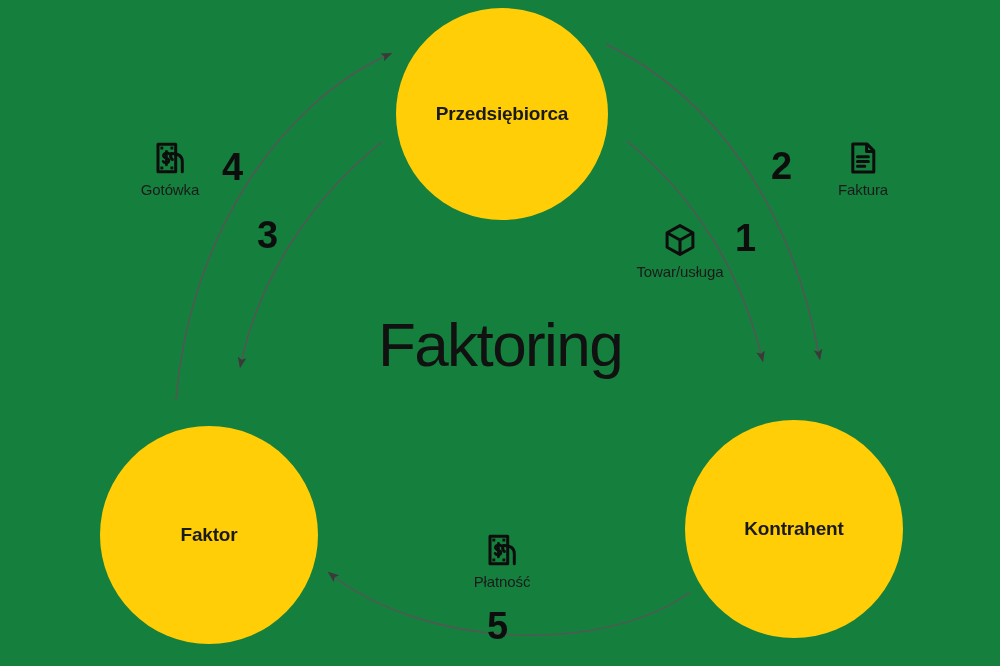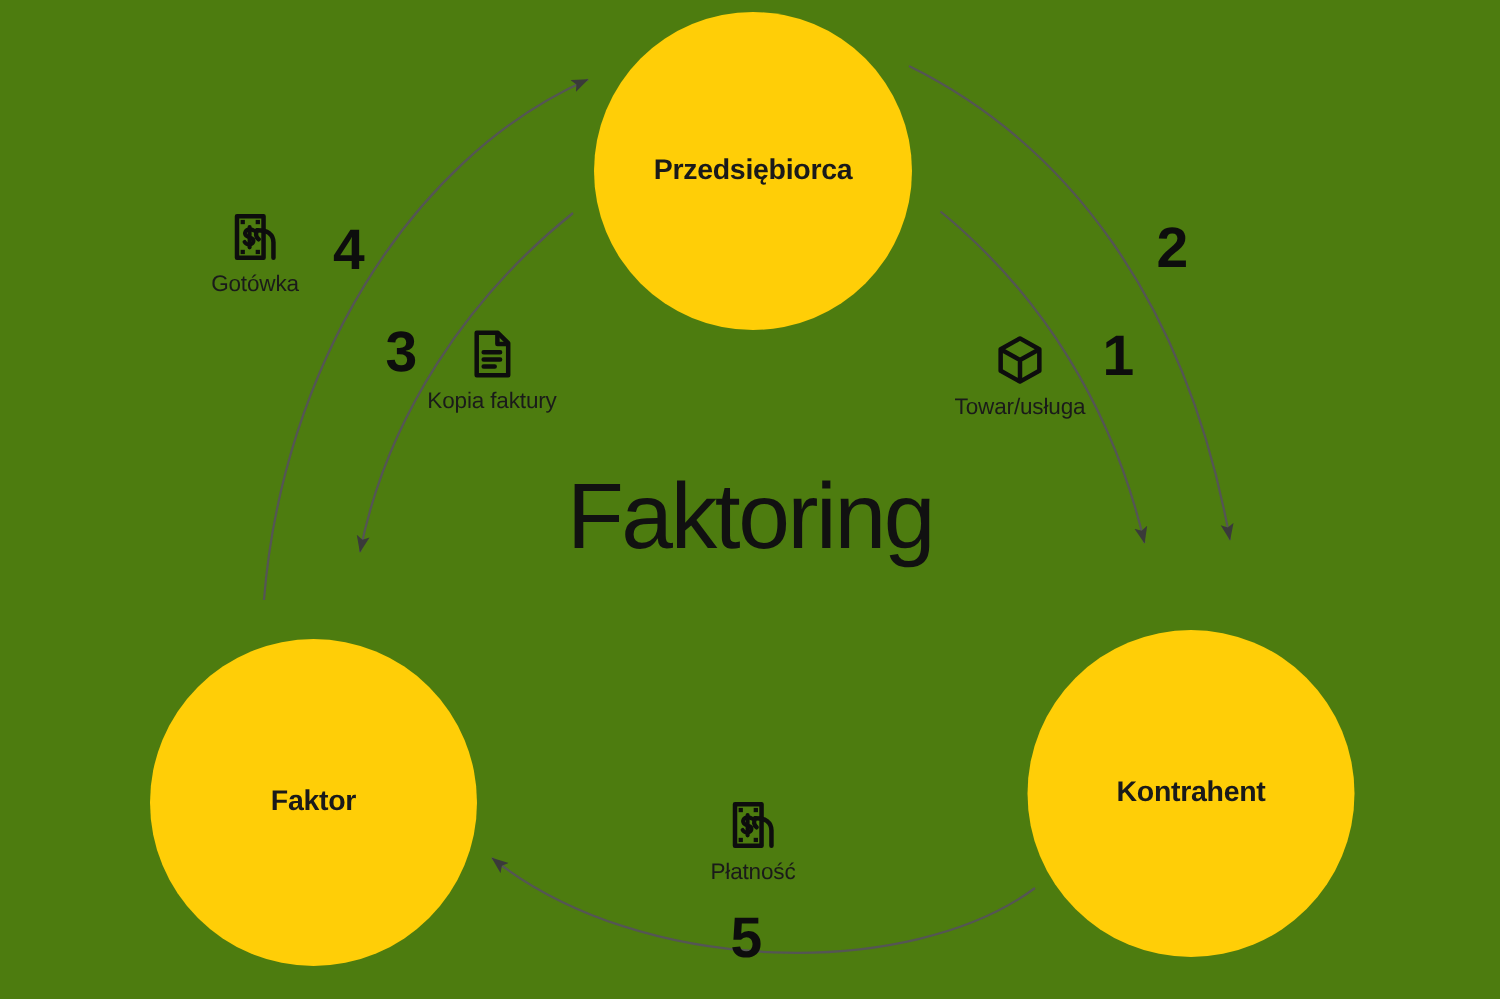--- a/index.html
+++ b/index.html
@@ -8,21 +8,21 @@
     background: #ffffff;
   }
   body {
     font-family: "Liberation Sans", sans-serif;
     -webkit-font-smoothing: antialiased;
   }
   #canvas {
     position: relative;
     width: 1000px;
     height: 666px;
-    background: #4d7c0f;
+    background: #15803d;
     overflow: hidden;
   }
   .arcs {
     position: absolute;
     left: 0;
     top: 0;
     width: 1000px;
     height: 666px;
     pointer-events: none;
   }
@@ -150,30 +150,30 @@
 
   <div class="step-item" id="item-towar">
     <svg class="step-icon" viewBox="0 0 24 24">
       <path d="M12 2.4 L20.6 7.2 L20.6 16.8 L12 21.6 L3.4 16.8 L3.4 7.2 Z" fill="none" stroke="#0d0d0d" stroke-width="2" stroke-linejoin="round"></path>
       <path d="M3.6 7.3 L12 12 L20.4 7.3 M12 12 L12 21.4" fill="none" stroke="#0d0d0d" stroke-width="2" stroke-linejoin="round"></path>
     </svg>
     <span class="step-caption">Towar/usługa</span>
   </div>
   <div class="step-num" id="num-1">1</div>
 
-  <div class="step-num" id="num-2">2</div>
-
-  <div class="step-item" id="item-kopia">
+  <div class="step-item" id="item-faktura">
     <svg class="step-icon" viewBox="0 0 24 24">
       <path d="M5.2 2.6 L14.6 2.6 L19.2 7.2 L19.2 21.4 L5.2 21.4 Z" fill="none" stroke="#0d0d0d" stroke-width="2" stroke-linejoin="round"></path>
       <path d="M14.4 2.8 L14.4 7.6 L19 7.6" fill="none" stroke="#0d0d0d" stroke-width="2" stroke-linejoin="round"></path>
       <path d="M8.3 11.2 L15.6 11.2 M8.3 14.4 L15.6 14.4 M8.3 17.5 L13.2 17.5" fill="none" stroke="#0d0d0d" stroke-width="2" stroke-linecap="round"></path>
     </svg>
-    <span class="step-caption">Kopia faktury</span>
-  </div>
+    <span class="step-caption">Faktura</span>
+  </div>
+  <div class="step-num" id="num-2">2</div>
+
   <div class="step-num" id="num-3">3</div>
 
   <div class="step-item" id="item-gotowka">
     <svg class="step-icon" viewBox="0 0 24 24">
       <path d="M4 2.8 L15.8 2.8 L15.8 21.2 L4 21.2 Z" fill="none" stroke="#0d0d0d" stroke-width="2" stroke-linejoin="round"></path>
       <rect x="5.6" y="4.4" width="1.9" height="1.9" fill="#0d0d0d"></rect>
       <rect x="12.3" y="4.4" width="1.9" height="1.9" fill="#0d0d0d"></rect>
       <rect x="5.6" y="17.7" width="1.9" height="1.9" fill="#0d0d0d"></rect>
       <rect x="12.3" y="17.7" width="1.9" height="1.9" fill="#0d0d0d"></rect>
       <path d="M11.6 9.2 C10.2 8.2 8 8.5 7.6 10.1 C7.2 11.8 9.6 12.1 10.6 12.6

